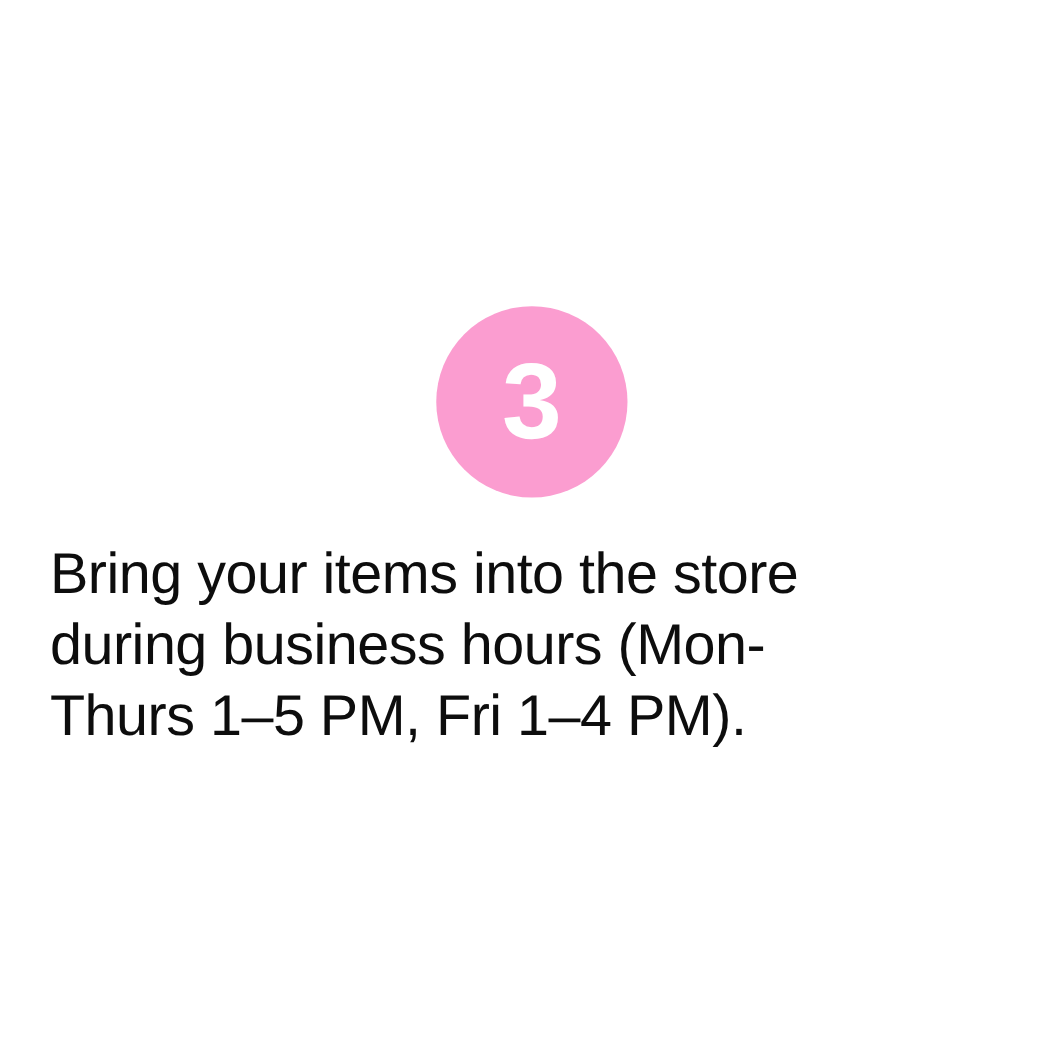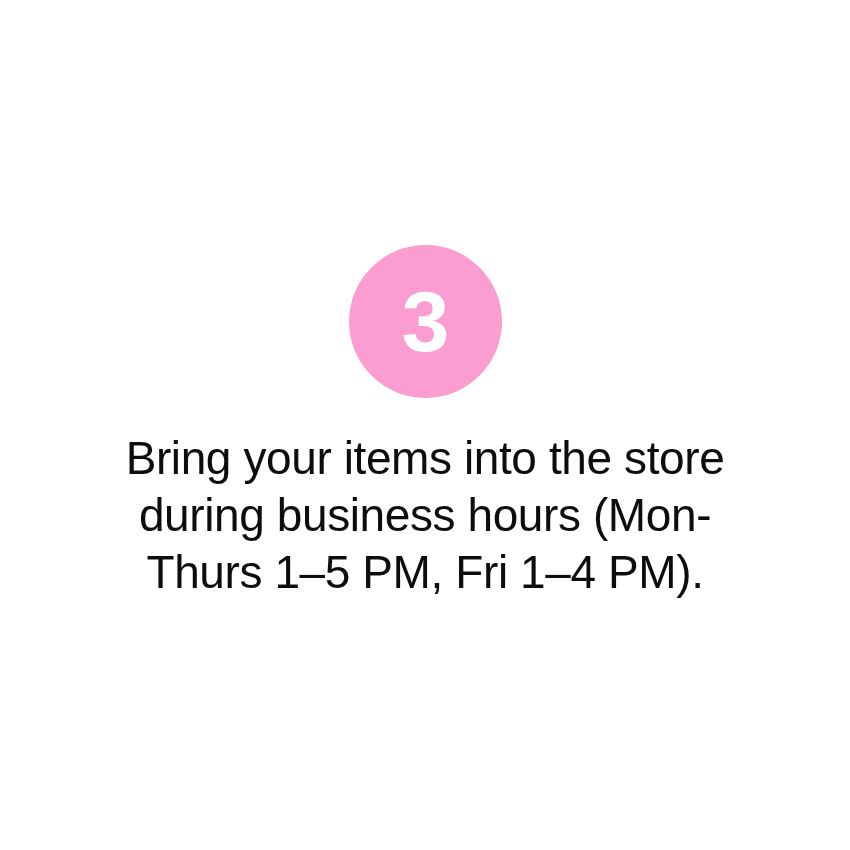--- a/index.html
+++ b/index.html
@@ -54,21 +54,21 @@
     margin-top: -2px;
     user-select: none;
   }
 
   
   .step-body {
     position: absolute;
     top: 430px;
     left: 40px;
     width: 770px;
-    text-align: center;
+    text-align: left;
   }
   .step-text {
     margin: 0;
     color: #0d0d0d;
     font-family: "Liberation Sans", sans-serif;
     font-weight: 400;
     font-size: 46px;
     line-height: 57px;
     letter-spacing: -0.4px;
     white-space: pre-line;

